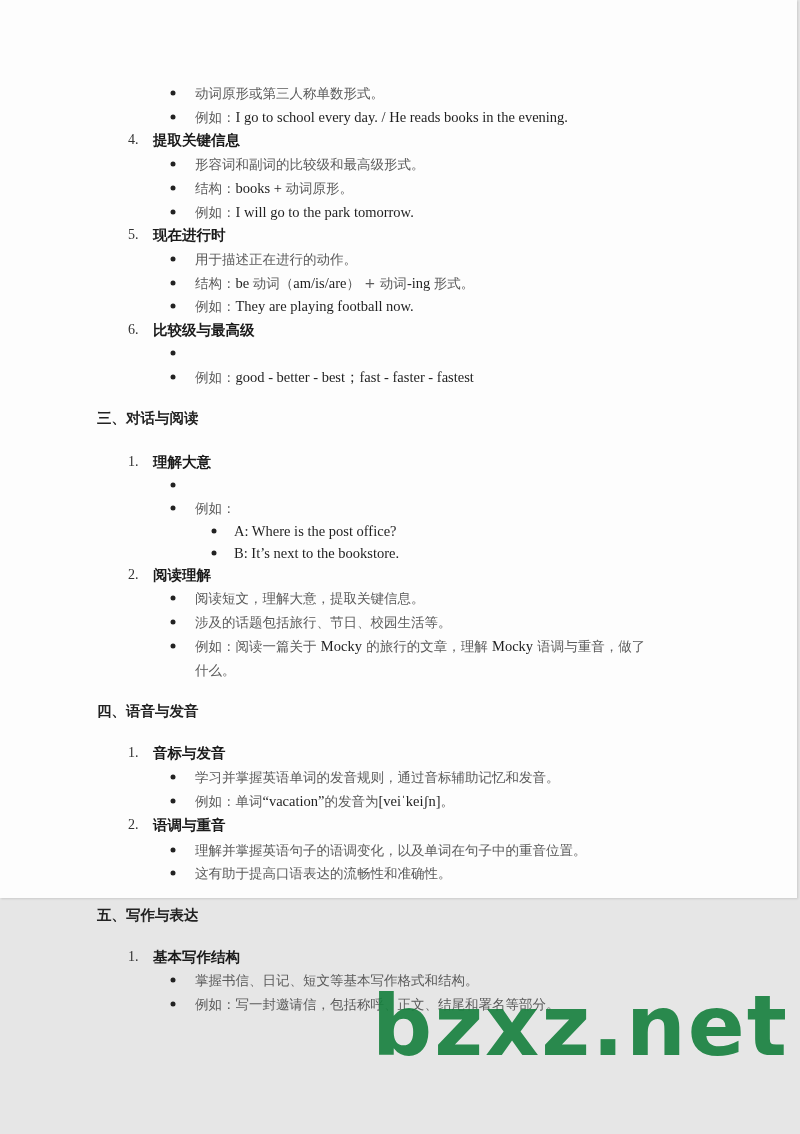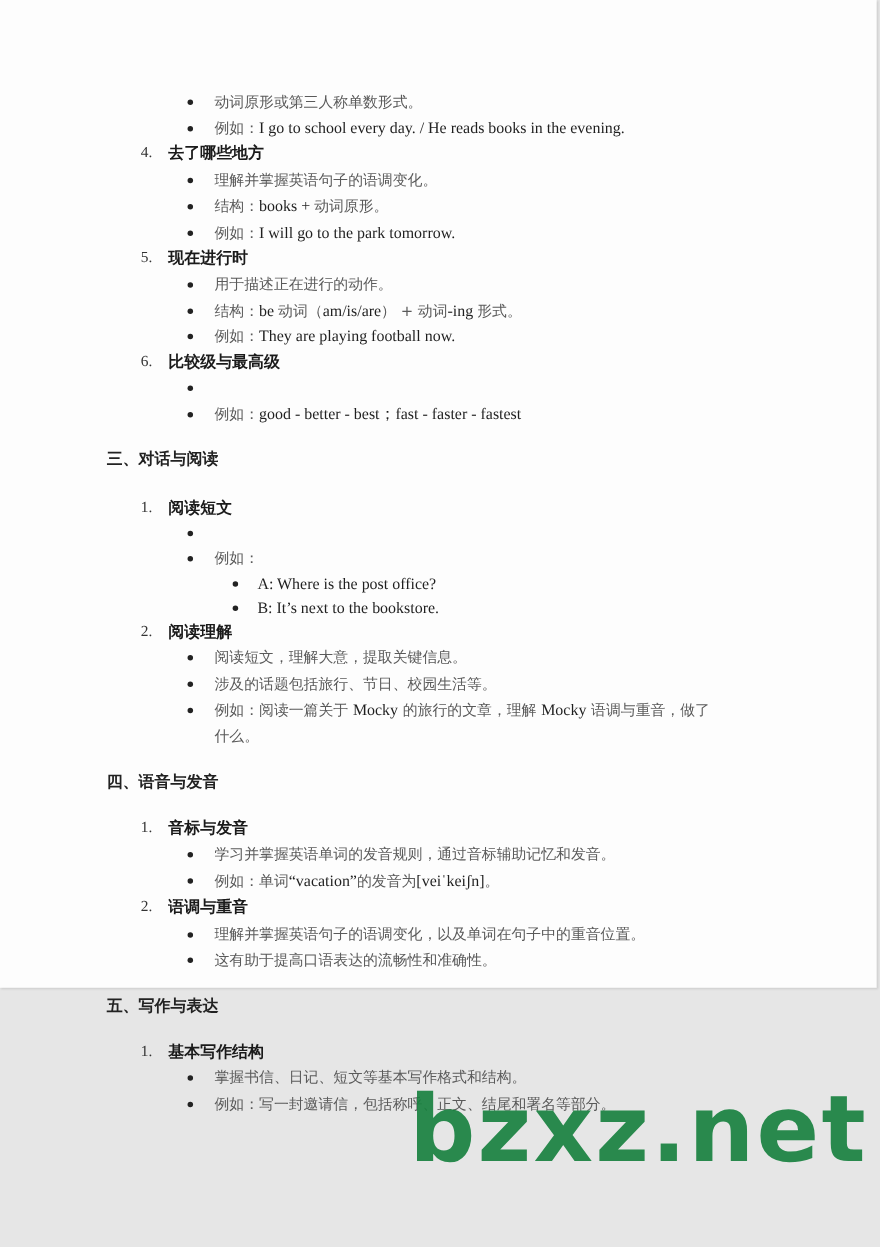--- a/index.html
+++ b/index.html
@@ -99,24 +99,24 @@
   <span class="bullet" style="left:173px;top:93px"></span>
   <span class="line" style="left:195px;top:93px">
     <span class="zh">动词原形或第三人称单数形式。</span>
   </span>
   <span class="bullet" style="left:173px;top:117px"></span>
   <span class="line" style="left:195px;top:117px">
     <span class="zh">例如：</span><span class="en">I go to school every day. / He reads books in the evening.</span>
   </span>
 
   <span class="num" style="left:128px;top:140px">4.</span>
-  <span class="subhead" style="left:153px;top:140px">去了哪些地方</span>
+  <span class="subhead" style="left:153px;top:140px">提取关键信息</span>
   <span class="bullet" style="left:173px;top:164px"></span>
   <span class="line" style="left:195px;top:164px">
-    <span class="zh">理解并掌握英语句子的语调变化。</span>
+    <span class="zh">形容词和副词的比较级和最高级形式。</span>
   </span>
   <span class="bullet" style="left:173px;top:188px"></span>
   <span class="line" style="left:195px;top:188px">
     <span class="zh">结构：</span><span class="en">books + </span><span class="zh">动词原形。</span>
   </span>
   <span class="bullet" style="left:173px;top:212px"></span>
   <span class="line" style="left:195px;top:212px">
     <span class="zh">例如：</span><span class="en">I will go to the park tomorrow.</span>
   </span>
 
@@ -139,21 +139,21 @@
   <span class="subhead" style="left:153px;top:330px">比较级与最高级</span>
   <span class="bullet" style="left:173px;top:353px"></span>
   <span class="bullet" style="left:173px;top:377px"></span>
   <span class="line" style="left:195px;top:377px">
     <span class="zh">例如：</span><span class="en">good - better - best；fast - faster - fastest</span>
   </span>
 
   <span class="sechead" style="top:418px">三、对话与阅读</span>
 
   <span class="num" style="left:128px;top:462px">1.</span>
-  <span class="subhead" style="left:153px;top:462px">阅读短文</span>
+  <span class="subhead" style="left:153px;top:462px">理解大意</span>
   <span class="bullet" style="left:173px;top:485px"></span>
   <span class="bullet" style="left:173px;top:508px"></span>
   <span class="line" style="left:195px;top:508px">
     <span class="zh">例如：</span>
   </span>
   <span class="bullet" style="left:214px;top:531px"></span>
   <span class="line" style="left:234px;top:531px">
     <span class="en">A: Where is the post office?</span>
   </span>
   <span class="bullet" style="left:214px;top:553px"></span>

